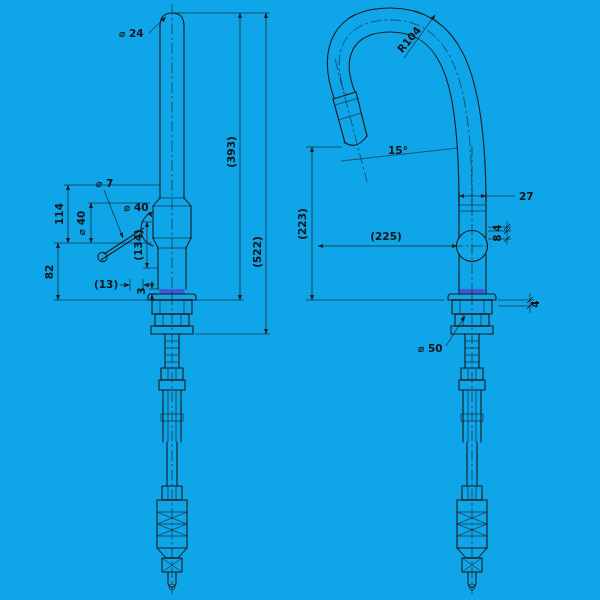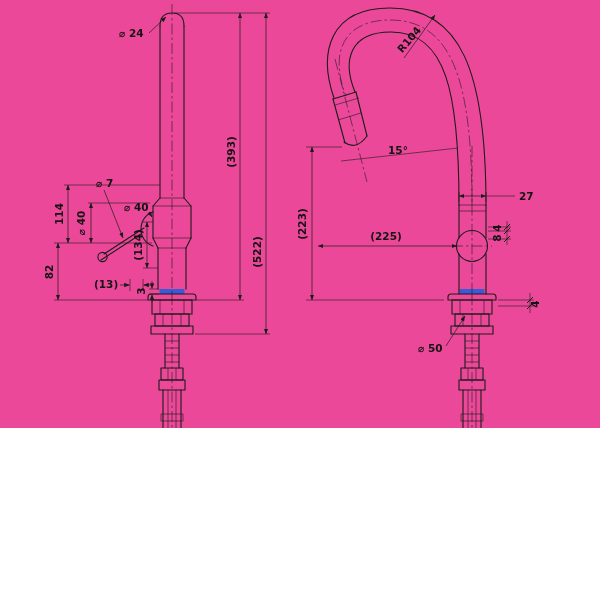--- a/index.html
+++ b/index.html
@@ -1,16 +1,16 @@
 <!DOCTYPE html>
 <html><head>
 <meta charset="utf-8">
 <style>
   html,body{margin:0;padding:0;background:#ffffff;}
-  .canvas{position:relative;width:600px;height:428px;background:#ec4899;overflow:hidden;
+  .canvas{position:relative;width:600px;height:600px;background:#0ea5e9;overflow:hidden;
           font-family:"DejaVu Sans", sans-serif;}
   svg{display:block;}
   .obj{fill:none;stroke:#1c1c1c;stroke-width:1.1;stroke-linecap:round;stroke-linejoin:round;}
   .thin{fill:none;stroke:#1c1c1c;stroke-width:0.6;}
   .cl{fill:none;stroke:#1c1c1c;stroke-width:0.6;stroke-dasharray:11 3 2.5 3;}
   .dim{fill:none;stroke:#1c1c1c;stroke-width:0.7;}
   .tick{stroke:#1c1c1c;stroke-width:1;}
   text{font-family:"DejaVu Sans", sans-serif;font-size:10.5px;font-weight:bold;fill:#141414;}
 </style>
 </head>

